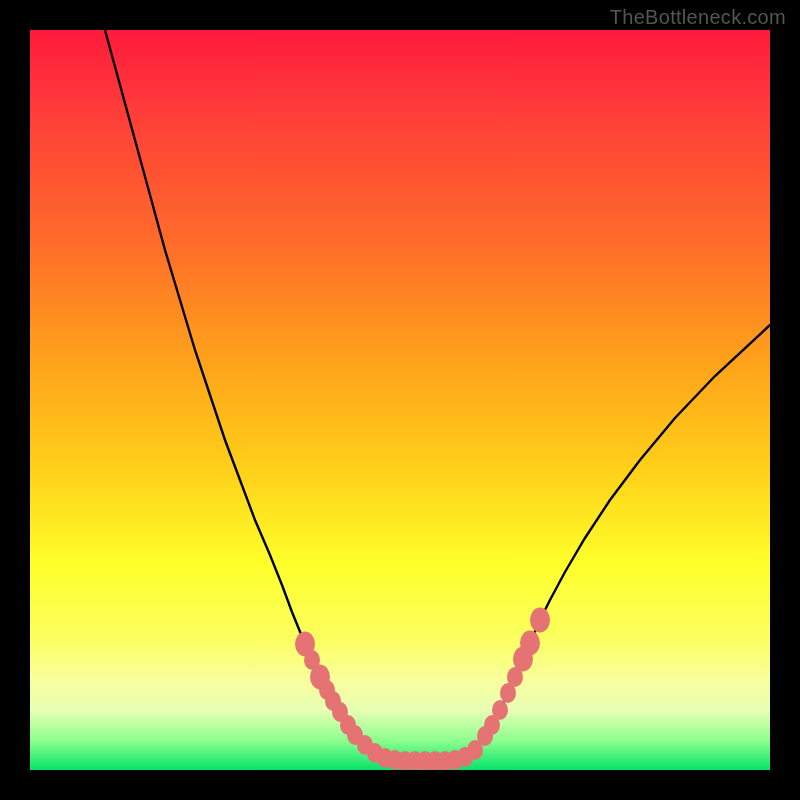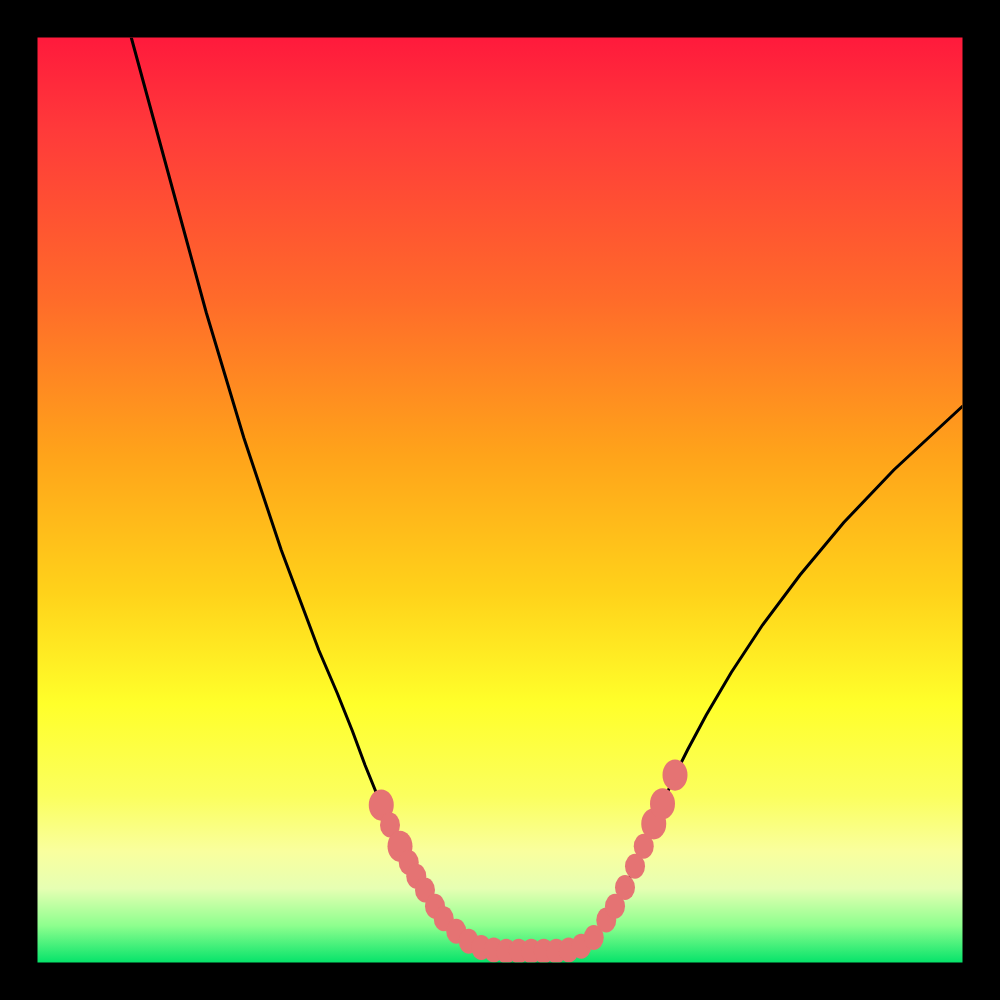--- a/index.html
+++ b/index.html
@@ -58,20 +58,21 @@
   .marker {
     fill: #e57373;
     stroke: none;
   }
 </style>
 </head>
 <body>
 
 <div class="frame">
 
+  <div class="attribution">TheBottleneck.com</div>
 
   <div class="plot-area">
     <svg class="curves" width="740" height="740" viewBox="0 0 740 740">
       <g id="curve-group" fill="none" stroke="#000" stroke-width="2.4" stroke-linecap="round">
           <path d="M 75 0 L 90 55 L 105 110 L 120 165 L 135 220 L 150 270 L 165 320 L 180 365 L 195 410 L 210 450 L 225 490 L 240 525 L 252 555 L 262 582 L 275 614 L 282 630 L 290 647 L 297 660 L 303 671 L 310 682 L 318 695 L 325 705 L 335 715 L 345 723 L 350 727"></path>
           <path d="M 350 727 L 360 729 L 370 730 L 380 731 L 390 731 L 400 731 L 410 731 L 420 731 L 430 730"></path>
           <path d="M 430 730 L 440 724 L 448 716 L 455 706 L 462 695 L 470 680 L 478 663 L 485 647 L 493 629 L 500 613 L 510 590 L 520 570 L 535 542 L 555 508 L 580 470 L 610 430 L 645 388 L 685 346 L 740 295"></path>
         </g>
       <g id="marker-group">
           <ellipse cx="275" cy="614" rx="10" ry="12.5" class="marker"></ellipse>

